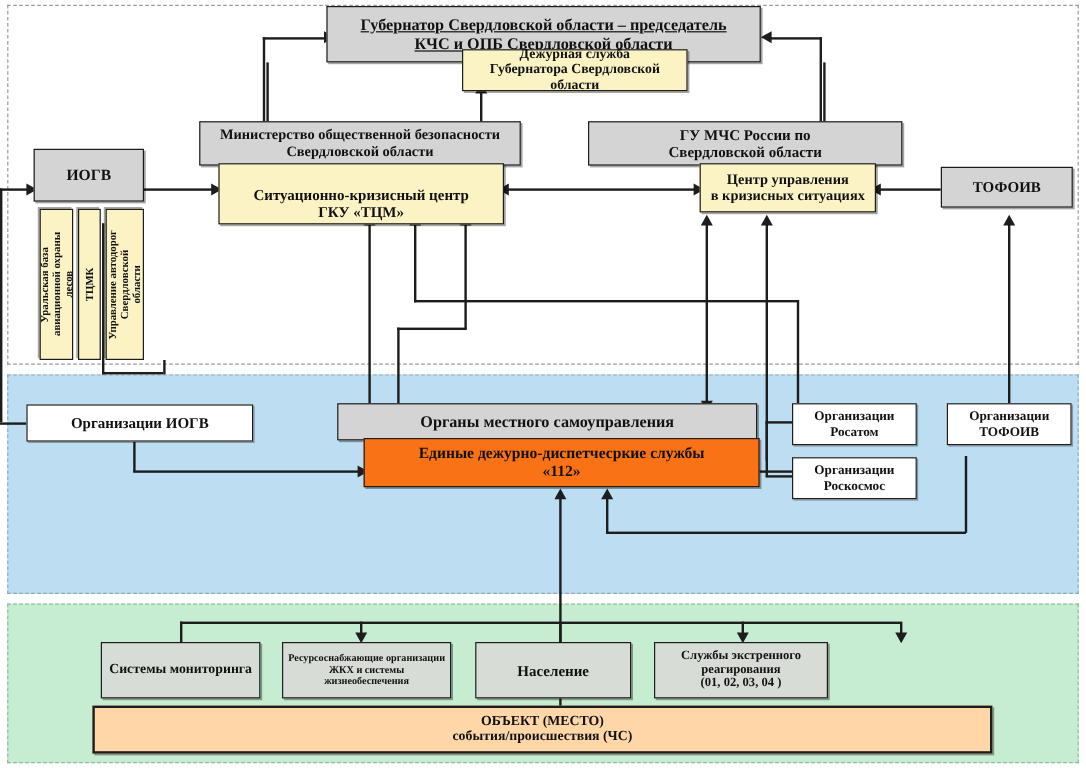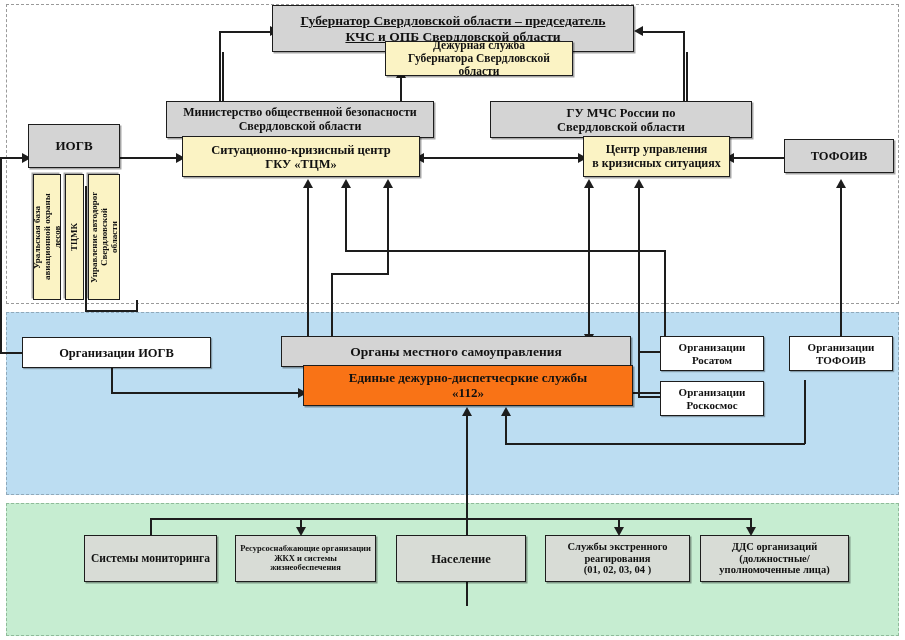--- a/index.html
+++ b/index.html
@@ -144,21 +144,21 @@
     </div>
   </div>
 
   <div class="box grey" style="left:166px;top:101px;width:268px;height:37px;font-size:12px;">
     <div>
       <div>Министерство общественной безопасности</div>
       <div>Свердловской области</div>
     </div>
   </div>
 
-  <div class="box yellow" style="left:182px;top:136px;width:238px;height:41px;font-size:12.5px;">
+  <div class="box yellow" style="left:182px;top:136px;width:238px;height:51px;font-size:12.5px;align-items:flex-end;">
     <div>
       <div>Ситуационно-кризисный центр</div>
       <div>ГКУ «ТЦМ»</div>
     </div>
   </div>
 
   <div class="box grey" style="left:490px;top:101px;width:262px;height:37px;font-size:12.5px;">
     <div>
       <div>ГУ МЧС России по</div>
       <div>Свердловской области</div>
@@ -252,22 +252,21 @@
   </div>
 
   <div class="box greybox" style="left:545px;top:535px;width:145px;height:47px;font-size:10.5px;">
     <div>
       <div>Службы экстренного</div>
       <div>реагирования</div>
       <div>(01, 02, 03, 04 )</div>
     </div>
   </div>
 
-  <div class="box greybox" style="left:700px;top:535px;width:149px;height:47px;font-size:10.5px;">
-    <div>
-      <div>ДДС организаций</div>
-      <div>(должностные/</div>
-      <div>уполномоченные лица)</div>
-    </div>
-  </div>
-
+
+  <div class="box orange" style="left:77px;top:588px;width:750px;height:40px;font-size:11.5px;border:2px solid #1d1d1d;">
+    <div>
+      <div>ОБЪЕКТ (МЕСТО)</div>
+      <div>события/происшествия (ЧС)</div>
+    </div>
+  </div>
 
 </div>
 
 </body></html>

